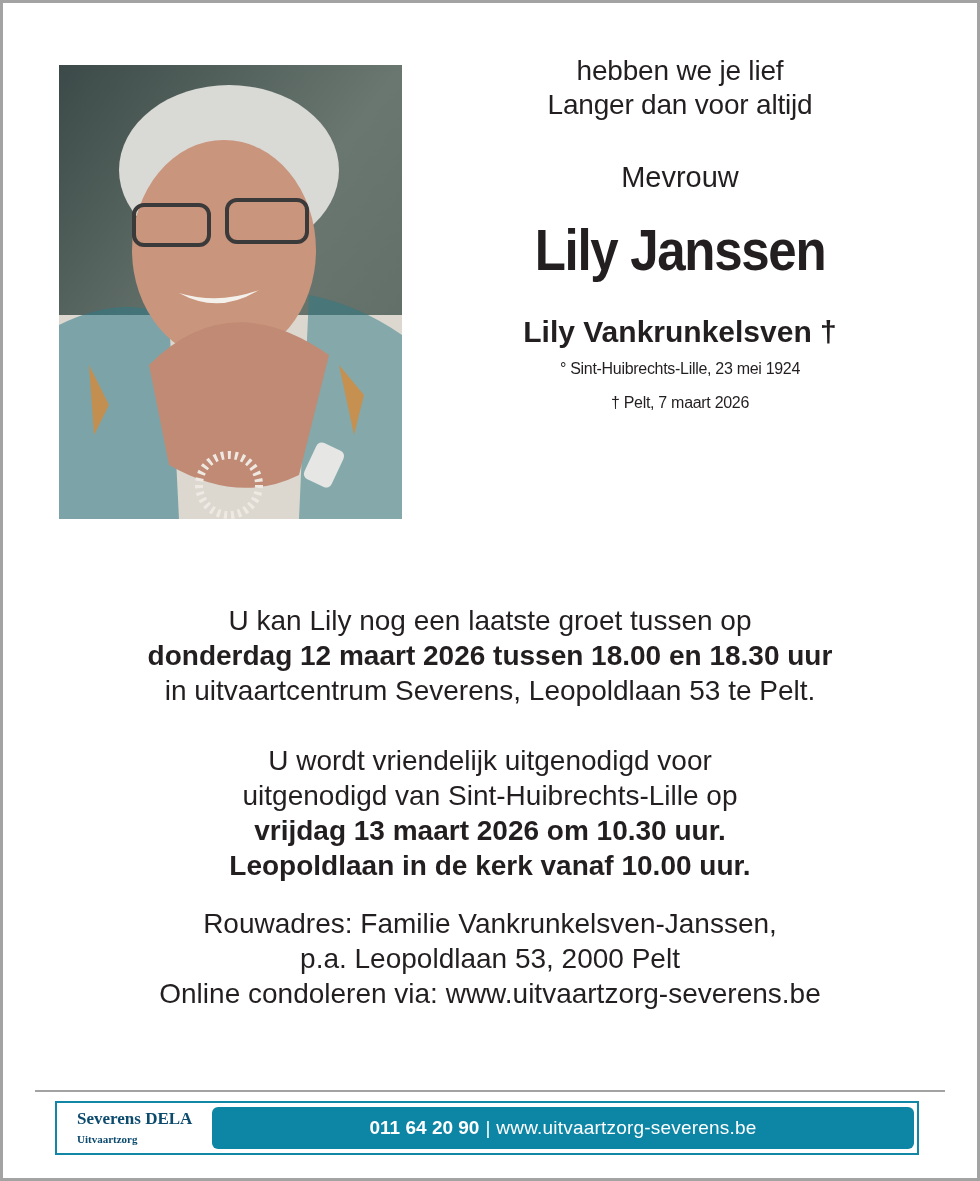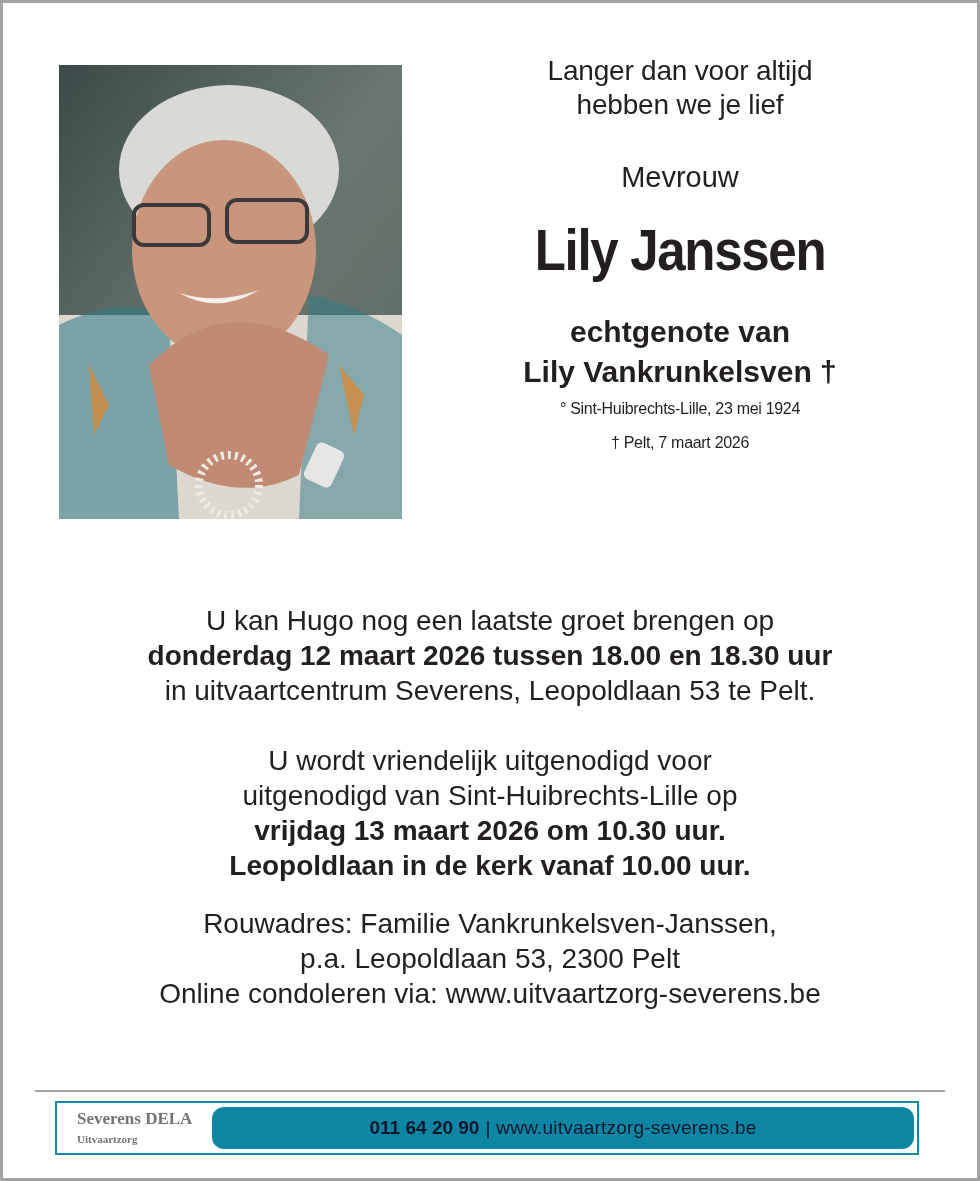--- a/index.html
+++ b/index.html
@@ -25,26 +25,26 @@
   .name { font-size:58px; line-height:64px; font-weight:bold; margin-top:24px; letter-spacing:-1.5px; transform:scaleX(0.88); }
   .spouse { font-size:30px; line-height:40px; font-weight:bold; margin-top:30px; }
   .dates { font-size:16px; line-height:34px; letter-spacing:-0.3px; }
   .body-block { position:absolute; left:40px; width:900px; text-align:center; font-size:28px; line-height:35px; }
   .b { font-weight:bold; }
   .rule { position:absolute; left:35px; top:1090px; width:910px; height:2px; background:#a3a3a3; }
   .footer {
     position:absolute; left:55px; top:1101px; width:860px; height:50px;
     border:2px solid #1287a5; background:#fff;
   }
-  .logo { position:absolute; left:20px; top:6px; font-family:"Liberation Serif", serif; color:#737373; }
+  .logo { position:absolute; left:20px; top:6px; font-family:"Liberation Serif", serif; color:#0c4a6e; }
   .logo-main { font-size:17px; font-weight:bold; line-height:20px; }
   .logo-sub { font-size:11px; font-weight:bold; line-height:14px; margin-top:3px; }
   .panel {
     position:absolute; left:155px; top:4px; width:702px; height:42px;
-    background:#0d86a6; border-radius:12px; color:#0f172a;
+    background:#0d86a6; border-radius:6px; color:#ffffff;
     display:flex; align-items:center; justify-content:center; font-size:19px;
   }
   .phone { font-weight:bold; }
   .sep { margin:0 6px; font-weight:normal; }
   .web { font-weight:normal; letter-spacing:0.2px; }
 </style>
 </head>
 <body>
 
 <div class="frame"></div>
@@ -69,51 +69,50 @@
     <rect x="168" y="135" width="80" height="42" rx="10" fill="none" stroke="#3a3a3a" stroke-width="4"></rect>
     <path d="M120 228 Q160 250 200 225 Q160 240 120 228 Z" fill="#f4f1ec"></path>
     <path d="M90 300 Q170 220 270 290 L240 410 Q180 440 110 400 Z" fill="#c08a74"></path>
     <circle cx="170" cy="420" r="30" fill="none" stroke="#efe9e3" stroke-width="8" stroke-dasharray="3 4"></circle>
     <rect x="250" y="380" width="30" height="40" rx="6" fill="#e6e6e4" transform="rotate(25 265 400)"></rect>
   </svg>
 </div>
 
 <div class="right-col">
   <div class="motto">
+    <div>hebben we je lief</div>
     <div>Langer dan voor altijd</div>
-    <div>hebben we je lief</div>
   </div>
   <div class="title">Mevrouw</div>
   <div class="name">Lily Janssen</div>
   <div class="spouse">
-    <div>echtgenote van</div>
     <div>Lily Vankrunkelsven †</div>
   </div>
   <div class="dates">
     <div>° Sint-Huibrechts-Lille, 23 mei 1924</div>
     <div>† Pelt, 7 maart 2026</div>
   </div>
 </div>
 
 <div class="body-block" style="top:603px;">
-  <div>U kan Hugo nog een laatste groet brengen op</div>
+  <div>U kan Lily nog een laatste groet tussen op</div>
   <div class="b">donderdag 12 maart 2026 tussen 18.00 en 18.30 uur</div>
   <div>in uitvaartcentrum Severens, Leopoldlaan 53 te Pelt.</div>
 </div>
 
 <div class="body-block" style="top:743px;">
   <div>U wordt vriendelijk uitgenodigd voor</div>
   <div>uitgenodigd van Sint-Huibrechts-Lille op</div>
   <div class="b">vrijdag 13 maart 2026 om 10.30 uur.</div>
   <div class="b">Leopoldlaan in de kerk vanaf 10.00 uur.</div>
 </div>
 
 <div class="body-block" style="top:906px;">
   <div>Rouwadres: Familie Vankrunkelsven-Janssen,</div>
-  <div>p.a. Leopoldlaan 53, 2300 Pelt</div>
+  <div>p.a. Leopoldlaan 53, 2000 Pelt</div>
   <div>Online condoleren via: www.uitvaartzorg-severens.be</div>
 </div>
 
 <div class="rule"></div>
 
 <div class="footer">
   <div class="logo">
     <div class="logo-main">Severens DELA</div>
     <div class="logo-sub">Uitvaartzorg</div>
   </div>

